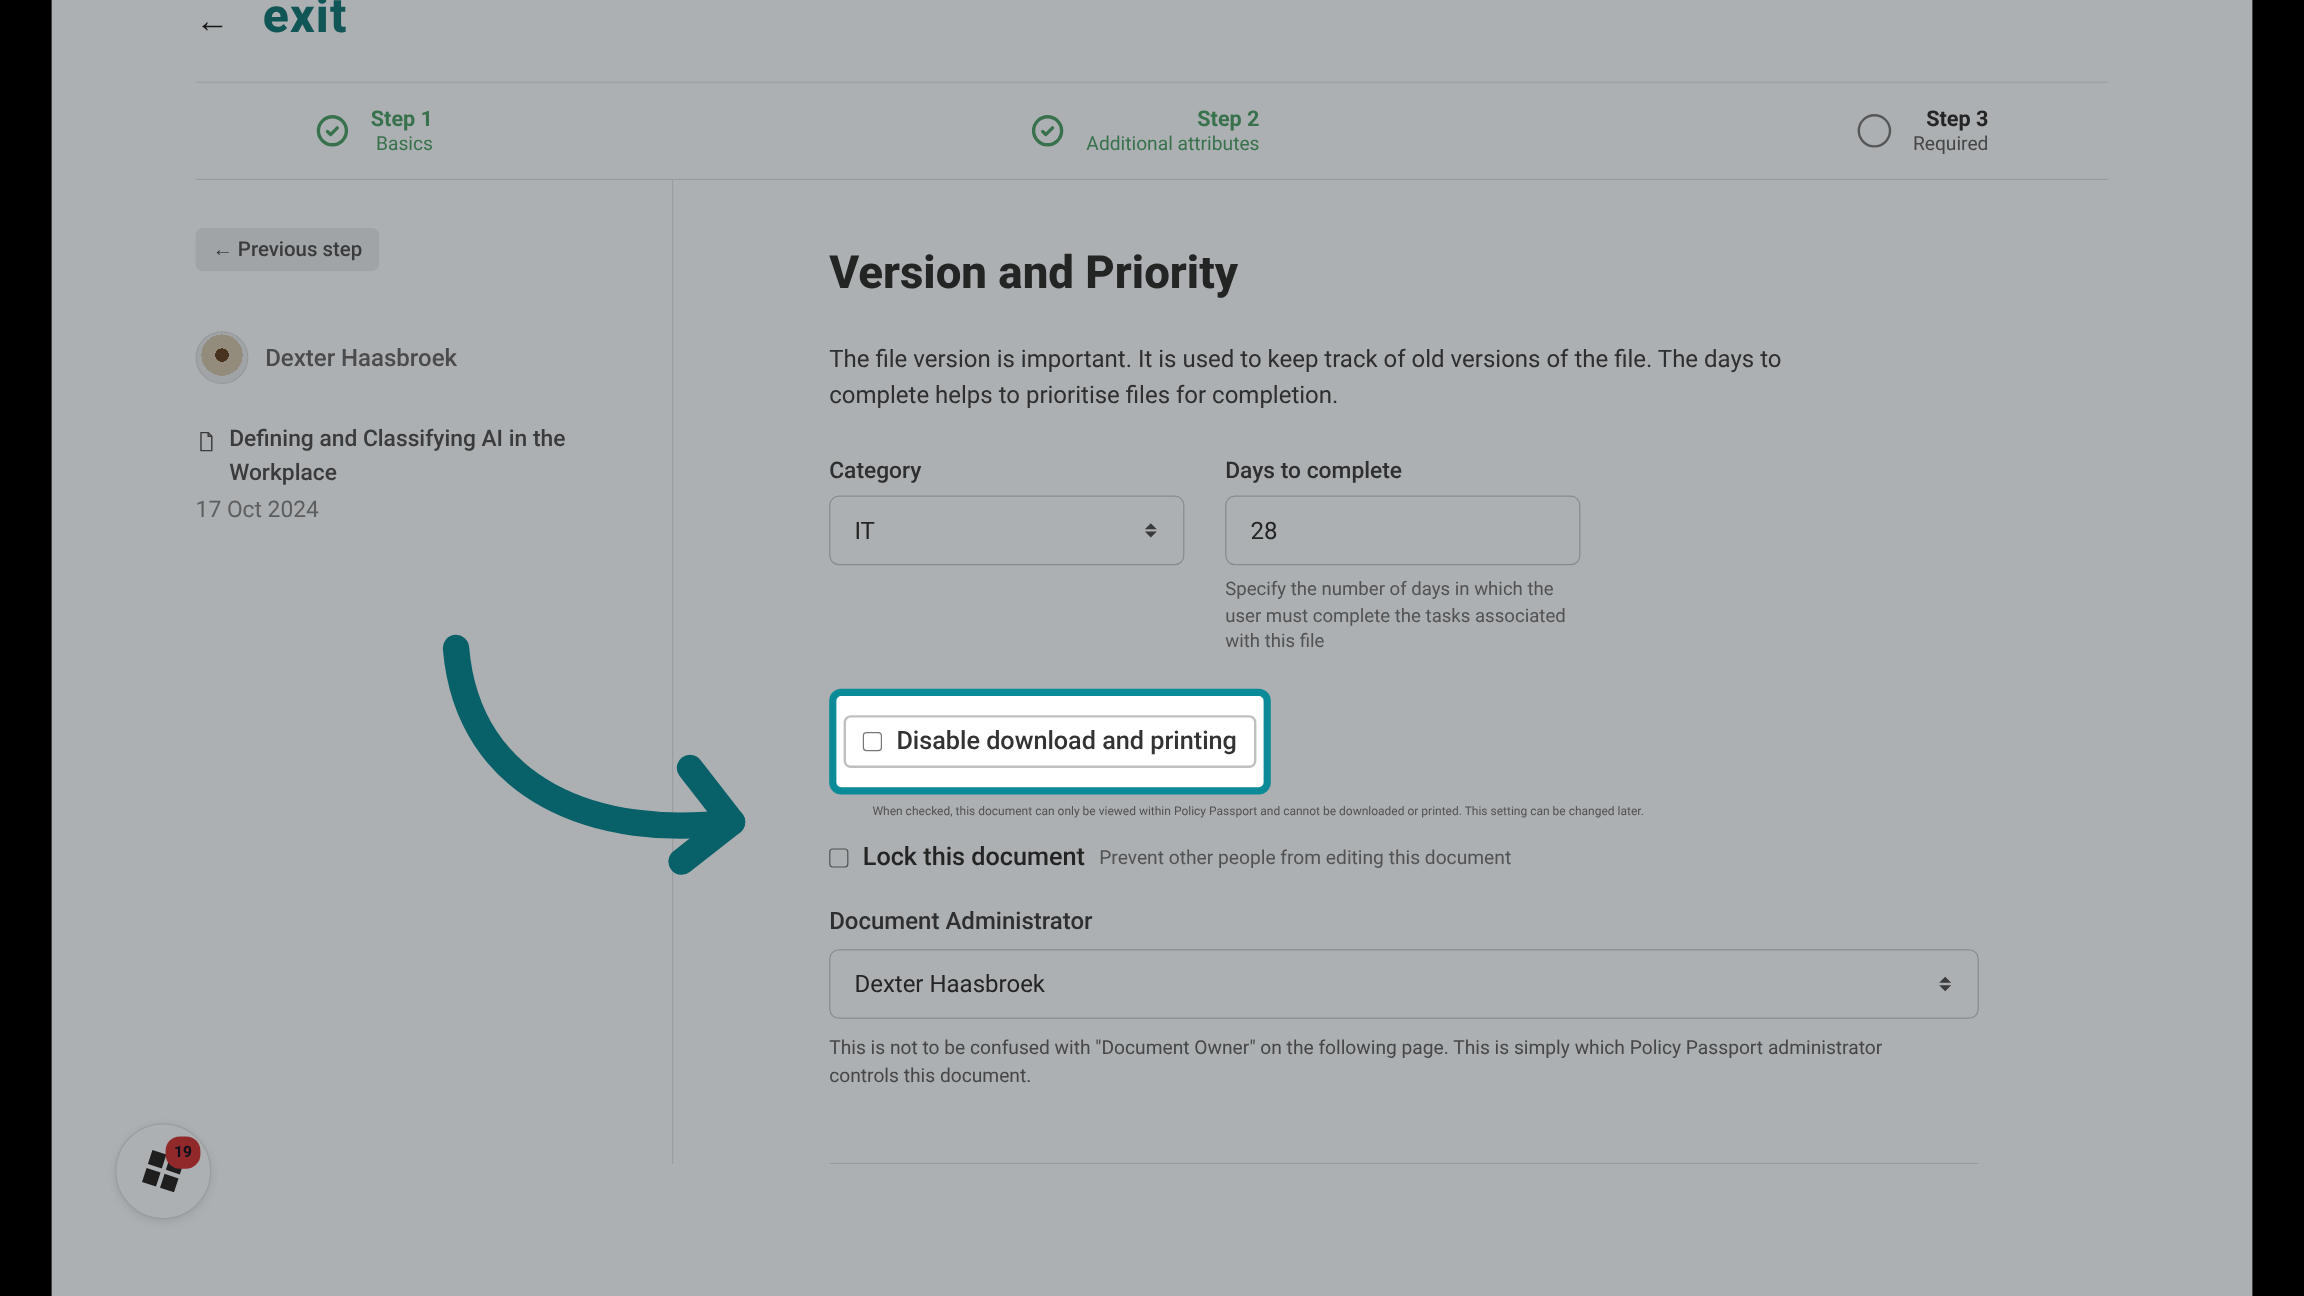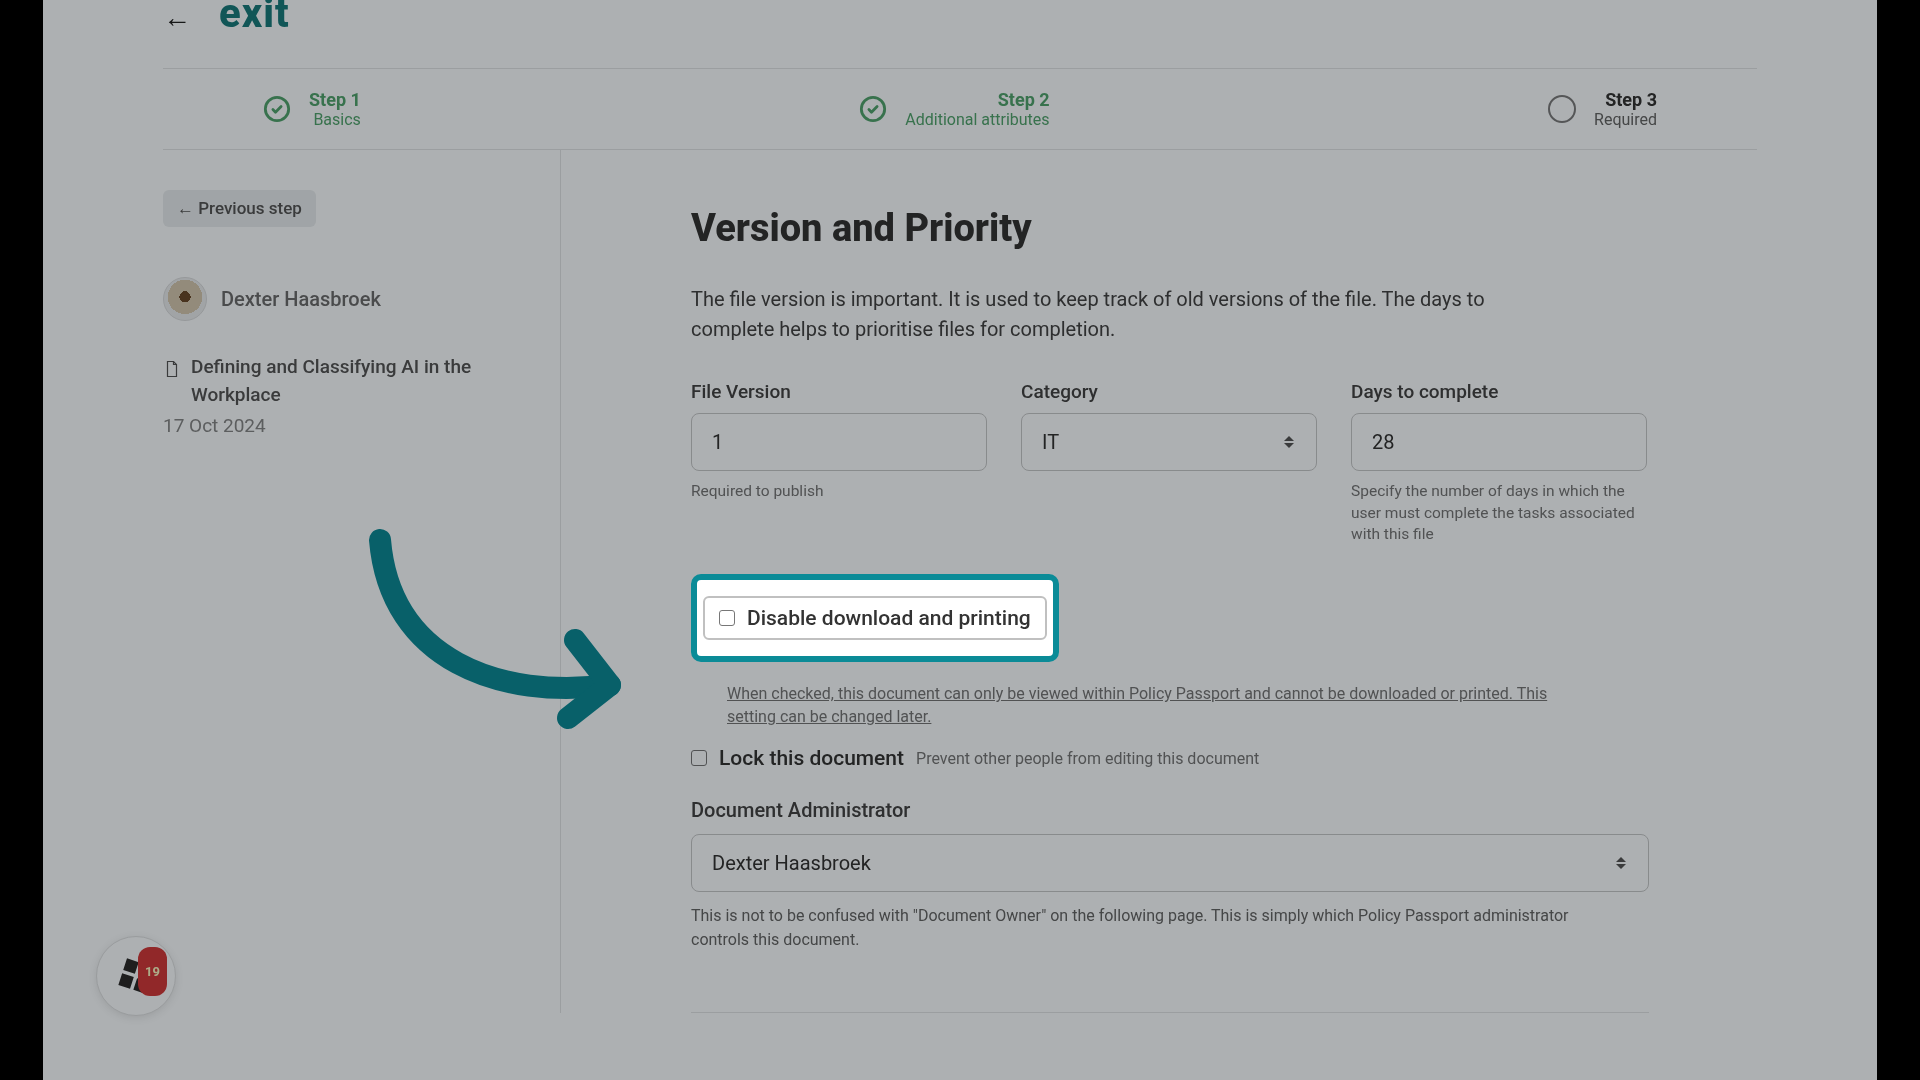--- a/index.html
+++ b/index.html
@@ -99,21 +99,21 @@
       border:6px solid #0b8b97;border-radius:10px;
       padding:16px 6px;background:#fff;
     }
     .highlight-inner{
       display:flex;align-items:center;gap:12px;
       border:2px solid #c0c0c0;border-radius:6px;
       padding:8px 14px;background:#fff;
     }
     .chk{width:16px;height:16px;border:1.5px solid #777;border-radius:3px;background:#fff;}
     .chk-label{font-size:21px;color:#333;font-weight:500;}
-    .chk-desc{font-size:16px;color:#777;margin-top:20px;max-width:880px;line-height:1.45;padding-left:36px;text-decoration:underline;}
+    .chk-desc{font-size:10px;color:#777;margin-top:8px;max-width:880px;line-height:1.45;padding-left:36px;}
 
     .lock-row{display:flex;align-items:center;gap:12px;margin-top:18px;}
     .lock-label{font-size:21px;color:#333;font-weight:500;}
     .lock-hint{font-size:16px;color:#777;}
 
     .admin-label{font-size:20px;color:#444;font-weight:500;margin-top:28px;margin-bottom:12px;}
     .admin-select{width:958px;max-width:958px;}
     .admin-hint{font-size:16px;color:#666;margin-top:12px;max-width:930px;line-height:1.5;}
 
     .divider-bottom{border-top:1px solid #e5e5e5;margin-top:60px;width:958px;}
@@ -131,22 +131,22 @@
       display:flex;align-items:center;justify-content:center;
       box-shadow:0 2px 8px rgba(0,0,0,.1);
     }
     .badge-inner{
       width:42px;height:42px;
       position:relative;
     }
     .badge-inner svg{width:42px;height:42px}
     .badge-count{
       position:absolute;top:-8px;right:-10px;
-      background:#d63a3a;color:#fef9c3;font-size:13px;font-weight:700;
-      border-radius:12px;padding:17px 7px;
+      background:#d63a3a;color:#0f172a;font-size:13px;font-weight:700;
+      border-radius:12px;padding:6px 7px;
     }
 
     
     .dimmer{
       position:absolute;inset:0;
       background:rgba(40,48,52,.38);
       pointer-events:none;
       mix-blend-mode:multiply;
     }
     
@@ -222,25 +222,20 @@
           <span>Defining and Classifying AI in the Workplace</span>
         </div>
         <div class="date-text">17 Oct 2024</div>
       </aside>
 
       <main class="main">
         <h1 class="page-title">Version and Priority</h1>
         <div class="page-desc">The file version is important. It is used to keep track of old versions of the file. The days to complete helps to prioritise files for completion.</div>
 
         <div class="field-row">
-          <div class="field fv">
-            <div class="field-label">File Version</div>
-            <div class="input">1</div>
-            <div class="hint">Required to publish</div>
-          </div>
           <div class="field cat">
             <div class="field-label">Category</div>
             <div class="select">
               <span>IT</span>
               <span class="select-caret">
                   <span class="caret-up"></span>
                   <span class="caret-down"></span>
                 </span>
             </div>
           </div>

